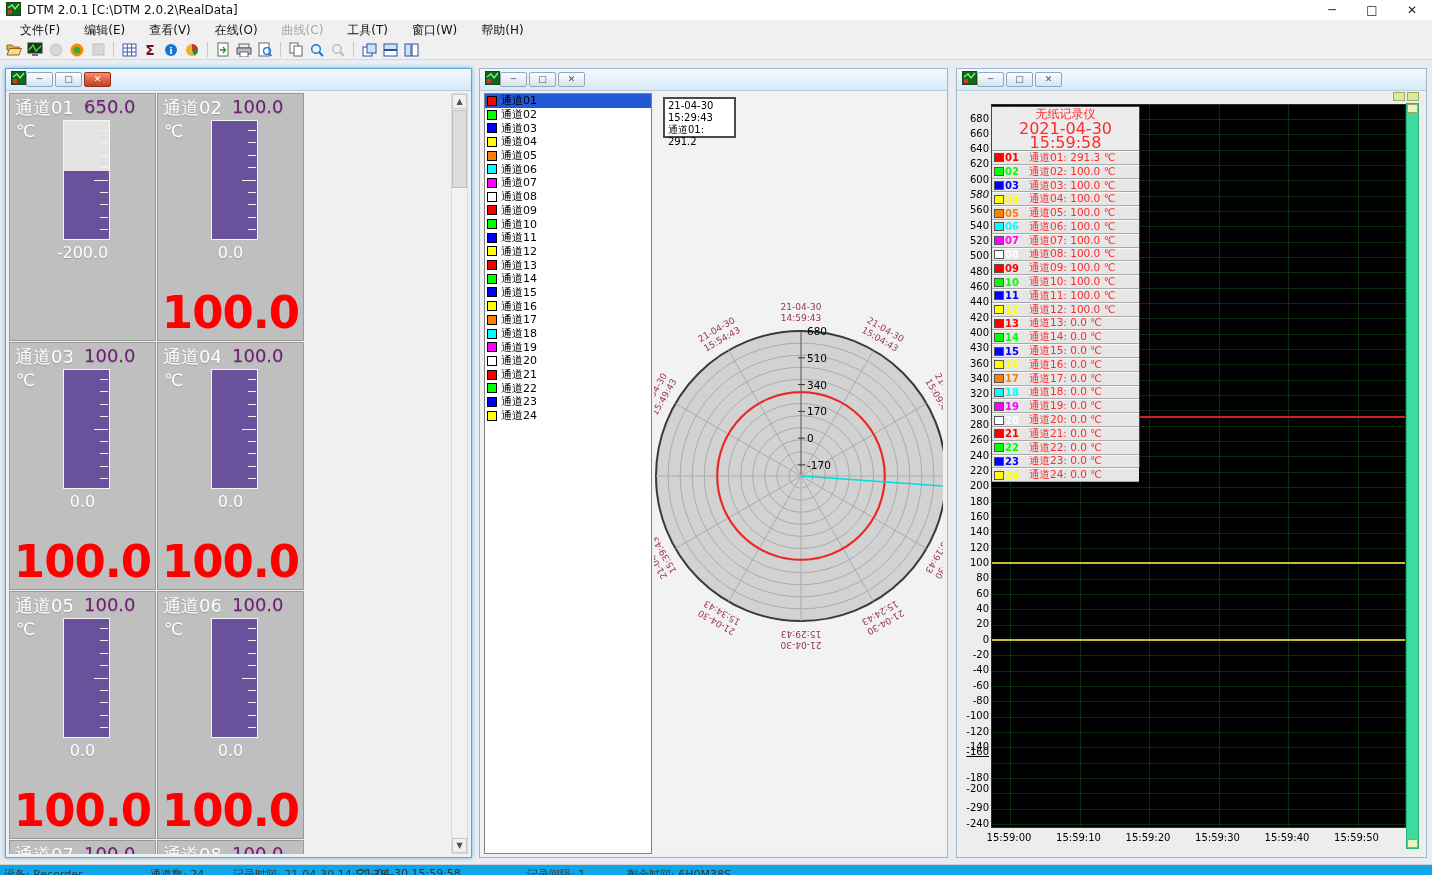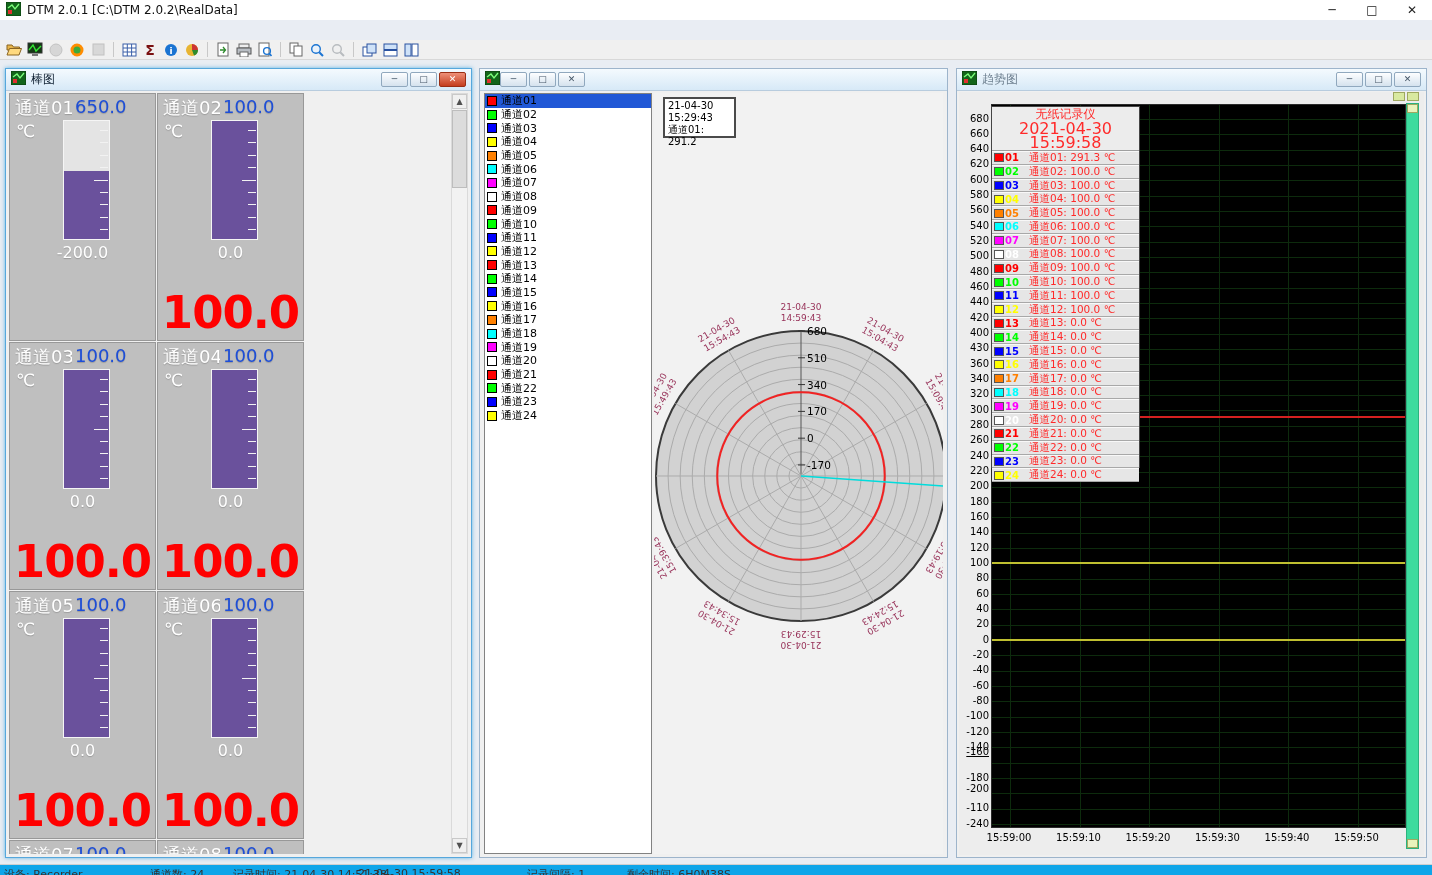--- a/index.html
+++ b/index.html
@@ -29,21 +29,21 @@
   .cbtn { width:27px; height:15px; border:1px solid #90A8BE; border-radius:2px; background:linear-gradient(#FDFEFF,#D5E2EE); font-size:9px; color:#445566; text-align:center; line-height:13px; }
   .cbtn.close.act { background:linear-gradient(#EE9078,#C43E1F); border-color:#9A2F16; color:#fff; font-weight:bold; }
   .win-body { position:absolute; left:2px; top:23px; right:2px; bottom:2px; }
 
   
   #bar-body { background:#F0F0F0; }
   #bar-cells { position:absolute; left:1px; top:1px; right:19px; bottom:1px; overflow:hidden; display:flex; flex-wrap:wrap; gap:1px; align-content:flex-start; }
   .bcell { position:relative; width:147px; height:248px; background:#BFBFBF; border:1px solid #989898; overflow:hidden; }
   .bc-head { position:absolute; left:5px; top:2px; right:2px; display:flex; white-space:nowrap; }
   .bc-name { display:inline-block; max-width:57px; overflow:hidden; font-size:18px; color:#FFF; text-shadow:0 1px 1px #9a9a9a; }
-  .bc-max  { font-size:18px; color:#1d4ed8; margin-left:3px; text-shadow:0 1px 1px #9a9a9a; }
+  .bc-max  { font-size:18px; color:#701a75; margin-left:12px; text-shadow:0 1px 1px #9a9a9a; }
   .bc-unit { position:absolute; left:6px; top:27px; font-size:17px; color:#FFF; text-shadow:0 1px 1px #9a9a9a; }
   .bc-track { position:absolute; left:53px; top:26px; width:47px; height:120px; background:#E4E4E4; border:1px solid #F5F5F5; }
   .bc-fill { position:absolute; left:0; right:0; bottom:0; background:#6A519C; }
   .bc-ticks { position:absolute; top:9px; bottom:9px; right:1px; width:15px; display:flex; flex-direction:column; justify-content:space-between; align-items:flex-end; }
   .bc-ticks i { display:block; width:8px; height:1px; background:#F2F2F2; }
   .bc-ticks i.mid { width:14px; }
   .bc-min { position:absolute; left:0; top:149px; width:100%; text-align:center; font-size:16px; color:#FFF; text-shadow:0 1px 1px #9a9a9a; }
   .bc-val { position:absolute; left:0; bottom:4px; width:100%; text-align:center; font-size:45px; font-weight:bold; color:#FF0000; line-height:1.05; letter-spacing:-1px; }
   .vscroll { position:absolute; right:1px; top:1px; bottom:1px; width:17px; background:#F2F2F2; border:1px solid #DADADA; }
   .vs-arr { position:absolute; left:0; width:15px; height:15px; background:#F0F0F0; border:1px solid #C9C9C9; color:#505050; font-size:8px; text-align:center; line-height:14px; }
@@ -95,20 +95,30 @@
           <rect x="0" y="0" width="15" height="14" fill="#13651B" stroke="#0A3A0F"></rect>
           <rect x="2" y="8" width="4" height="4" fill="#E03030"></rect>
           <polyline points="2,6 6,3 9,7 13,2" stroke="#7CFF7C" fill="none" stroke-width="1.3"></polyline>
         </svg></span>
     <span class="ttext">DTM 2.0.1 [C:\DTM 2.0.2\RealData]</span>
     <span class="wctrl" style="right:80px">─</span>
     <span class="wctrl" style="right:40px">□</span>
     <span class="wctrl" style="right:0">✕</span>
   </div>
 
+  <div class="menubar" id="menubar">
+      <span class="menu-item">文件(F)</span>
+      <span class="menu-item">编辑(E)</span>
+      <span class="menu-item">查看(V)</span>
+      <span class="menu-item">在线(O)</span>
+      <span class="menu-item disabled">曲线(C)</span>
+      <span class="menu-item">工具(T)</span>
+      <span class="menu-item">窗口(W)</span>
+      <span class="menu-item">帮助(H)</span>
+    </div>
 
   <div class="toolbar" id="toolbar">
       <span class="tbtn">
         <svg width="17" height="15">
           <path d="M1 3 h5 l1.5 2 h6 v3 H1z" fill="#E8B54A" stroke="#8A6420"></path>
           <path d="M1 13 l2.5-6.5 h12 L13 13z" fill="#FFD97E" stroke="#8A6420"></path>
         </svg>
       </span>
       <span class="tbtn">
         <svg width="16" height="15">
@@ -218,21 +228,20 @@
 
   <div id="mdi">
 
     <div class="win active" style="left:5px; top:8px; width:467px; height:790px;">
       <div class="win-title">
         <span class="mini-icon"><svg width="15" height="14">
               <rect x="0" y="0" width="15" height="14" fill="#13651B" stroke="#0A3A0F"></rect>
               <rect x="2" y="8" width="4" height="4" fill="#E03030"></rect>
               <polyline points="2,6 6,3 9,7 13,2" stroke="#7CFF7C" fill="none" stroke-width="1.3"></polyline>
             </svg></span>
-        <span class="wt">棒图</span>
         <span class="cbtns">
           <span class="cbtn">─</span>
           <span class="cbtn">□</span>
           <span class="cbtn close act">✕</span>
         </span>
       </div>
       <div class="win-body" id="bar-body">
         <div id="bar-cells">
             <div class="bcell">
               <div class="bc-head">
@@ -602,35 +611,34 @@
       </div>
     </div>
 
     <div class="win" style="left:956px; top:8px; width:471px; height:790px;">
       <div class="win-title">
         <span class="mini-icon"><svg width="15" height="14">
               <rect x="0" y="0" width="15" height="14" fill="#13651B" stroke="#0A3A0F"></rect>
               <rect x="2" y="8" width="4" height="4" fill="#E03030"></rect>
               <polyline points="2,6 6,3 9,7 13,2" stroke="#7CFF7C" fill="none" stroke-width="1.3"></polyline>
             </svg></span>
-        <span class="wt">趋势图</span>
         <span class="cbtns">
           <span class="cbtn">─</span>
           <span class="cbtn">□</span>
           <span class="cbtn">✕</span>
         </span>
       </div>
       <div class="win-body" id="trend-body">
         <div id="trend-yaxis">
             <div class="ty-label" style="left: 2px; top: 20.5px;">680</div>
             <div class="ty-label" style="left: 2px; top: 35.8261px;">660</div>
             <div class="ty-label" style="left: 2px; top: 51.1522px;">640</div>
             <div class="ty-label" style="left: 2px; top: 66.4783px;">620</div>
             <div class="ty-label" style="left: 2px; top: 81.8043px;">600</div>
-            <div class="ty-label" style="left: 2px; top: 97.1304px;">580</div>
+            <div class="ty-label" style="left: 2px; top: 97.1304px; font-style: italic;">580</div>
             <div class="ty-label" style="left: 2px; top: 112.457px;">560</div>
             <div class="ty-label" style="left: 2px; top: 127.783px;">540</div>
             <div class="ty-label" style="left: 2px; top: 143.109px;">520</div>
             <div class="ty-label" style="left: 2px; top: 158.435px;">500</div>
             <div class="ty-label" style="left: 2px; top: 173.761px;">480</div>
             <div class="ty-label" style="left: 2px; top: 189.087px;">460</div>
             <div class="ty-label" style="left: 2px; top: 204.413px;">440</div>
             <div class="ty-label" style="left: 2px; top: 219.739px;">420</div>
             <div class="ty-label" style="left: 2px; top: 235.065px;">400</div>
             <div class="ty-label" style="left: 2px; top: 250.391px;">430</div>
@@ -656,21 +664,21 @@
             <div class="ty-label" style="left: 2px; top: 556.913px;">-20</div>
             <div class="ty-label" style="left: 2px; top: 572.239px;">-40</div>
             <div class="ty-label" style="left: 2px; top: 587.565px;">-60</div>
             <div class="ty-label" style="left: 2px; top: 602.891px;">-80</div>
             <div class="ty-label" style="left: 2px; top: 618.217px;">-100</div>
             <div class="ty-label" style="left: 2px; top: 633.543px;">-120</div>
             <div class="ty-label" style="left: 2px; top: 648.87px;">-140</div>
             <div class="ty-label" style="left: 2px; top: 654px; text-decoration: underline;">-160</div>
             <div class="ty-label" style="left: 2px; top: 679.522px;">-180</div>
             <div class="ty-label" style="left: 2px; top: 691px;">-200</div>
-            <div class="ty-label" style="left: 2px; top: 710.174px;">-110</div>
+            <div class="ty-label" style="left: 2px; top: 710.174px;">-290</div>
             <div class="ty-label" style="left: 2px; top: 725.5px;">-240</div>
           </div>
         <div id="trend-plot">
             <div class="gl-h" style="top: 14px; background: rgb(13, 43, 13);"></div>
             <div class="gl-h" style="top: 29.3261px; background: rgb(13, 43, 13);"></div>
             <div class="gl-h" style="top: 44.6522px; background: rgb(13, 43, 13);"></div>
             <div class="gl-h" style="top: 59.9783px; background: rgb(13, 43, 13);"></div>
             <div class="gl-h" style="top: 75.3043px; background: rgb(13, 43, 13);"></div>
             <div class="gl-h" style="top: 90.6304px; background: rgb(13, 43, 13);"></div>
             <div class="gl-h" style="top: 105.957px; background: rgb(13, 43, 13);"></div>

